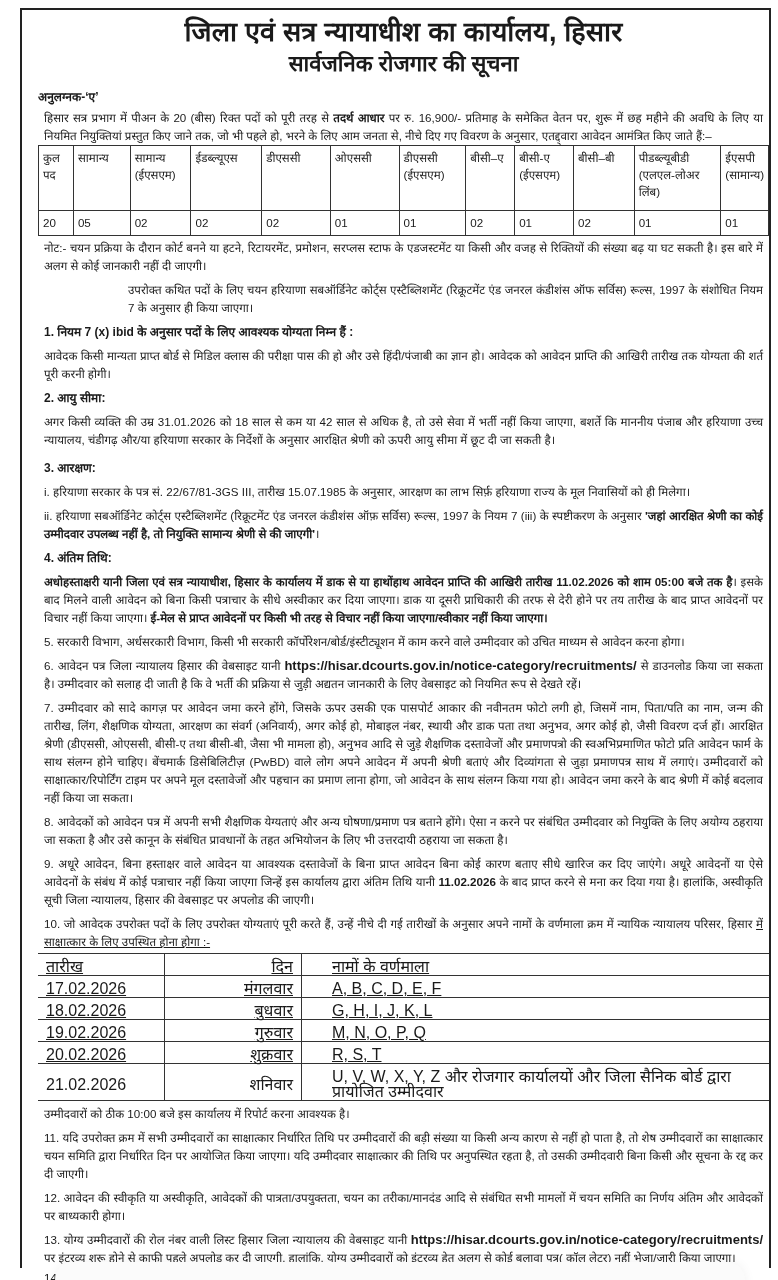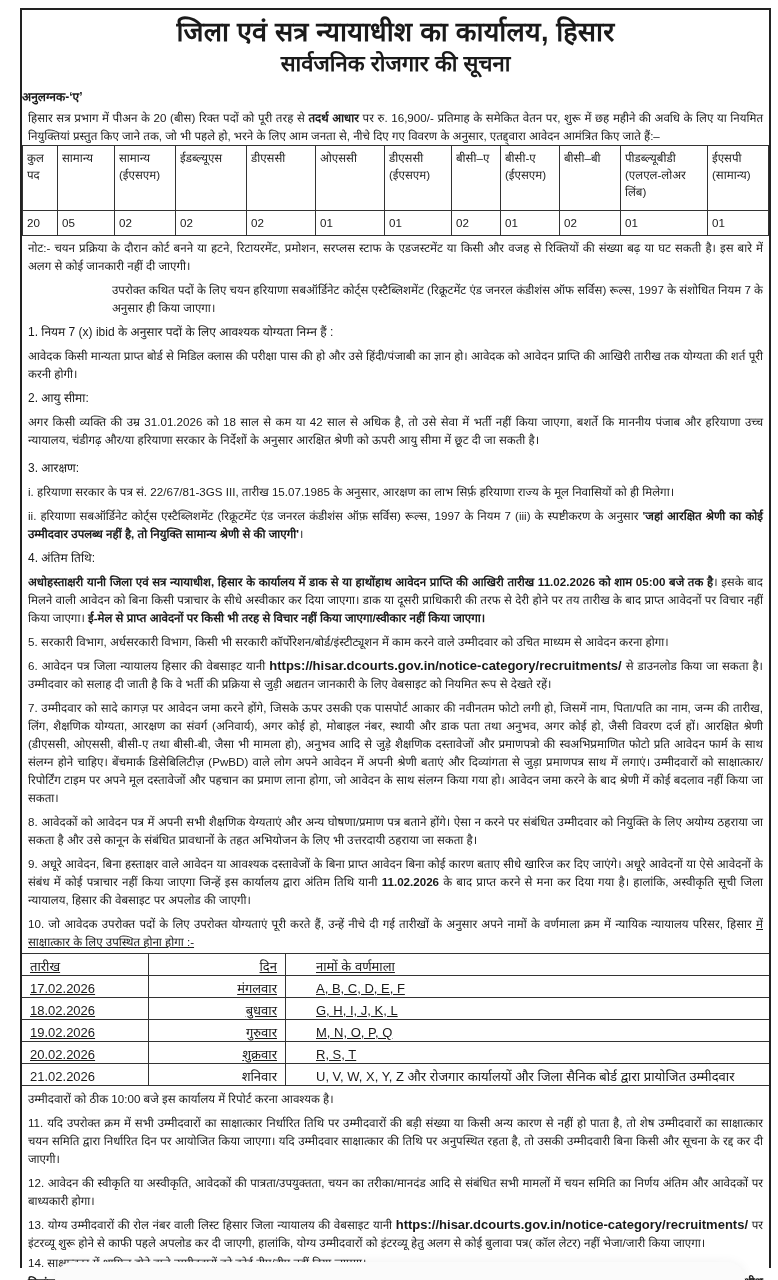--- a/index.html
+++ b/index.html
@@ -1,34 +1,35 @@
 <!DOCTYPE html>
 <html><head>
   <meta charset="utf-8">
   <style>
     html, body { margin: 0; padding: 0; background: #ffffff; }
     body { width: 778px; height: 1280px; overflow: hidden; position: relative; font-family: "Liberation Sans", "DejaVu Sans", sans-serif; color: #1a1a1a; }
     .page {
       position: absolute; left: 20px; top: 8px; width: 751px; height: 1260px;
       border-top: 2px solid #222; border-left: 2px solid #222; border-right: 2px solid #222;
       box-sizing: border-box;
+      padding-left: 16px;
     }
     .title { text-align: center; font-weight: bold; font-size: 27px; line-height: 32px; margin-top: 6px; letter-spacing: 0.2px; }
     .subtitle { text-align: center; font-weight: bold; font-size: 22px; line-height: 32px; }
     .annex { font-weight: bold; font-size: 12px; margin: 8px 6px 4px 0; }
     .para { font-size: 11.6px; line-height: 18px; padding: 0 6px; text-align: justify; }
     .para b { font-weight: bold; }
     .indent { padding-left: 90px; }
-    .heading { font-size: 12px; font-weight: normal; padding: 0 6px; margin-top: 6px; line-height: 18px; }
+    .heading { font-size: 12px; font-weight: bold; padding: 0 6px; margin-top: 6px; line-height: 18px; }
     .gap { height: 6px; }
     table.posts { border-collapse: collapse; width: 100%; margin-top: 0; font-size: 11.6px; }
     table.posts td { border: 1px solid #333; padding: 3px 4px; vertical-align: top; line-height: 17px; }
     table.posts tr.hdr td { height: 58px; }
     table.posts tr.vals td { height: 18px; }
-    table.sched { border-collapse: collapse; width: 100%; font-size: 13px; margin-top: 2px; }
+    table.sched { border-collapse: collapse; width: 100%; font-size: 16px; margin-top: 2px; }
     table.sched td { border-top: 1px solid #333; border-bottom: 1px solid #333; padding: 5px 8px 1px 8px; line-height: 15px; text-decoration: underline; }
     table.sched td.c1 { width: 110px; border-right: 1px solid #333; }
     table.sched td.c2 { width: 108px; border-right: 1px solid #333; padding-left: 20px; text-align: right; }
     table.sched td.c3 { padding-left: 30px; }
     table.sched tr:last-child td { text-decoration: none; }
     .link { font-weight: bold; font-size: 13px; }
     .footer-row { display: flex; justify-content: space-between; padding: 0 6px; font-size: 12px; font-weight: bold; margin-top: 2px; }
     .sign { text-align: right; font-weight: bold; font-size: 12px; line-height: 17px; }
     .overlay { position: absolute; left: 55px; top: 1262px; width: 690px; height: 40px; border-radius: 18px; background: #fbfbfb; box-shadow: 0 0 12px rgba(0,0,0,0.06); }
   </style>

